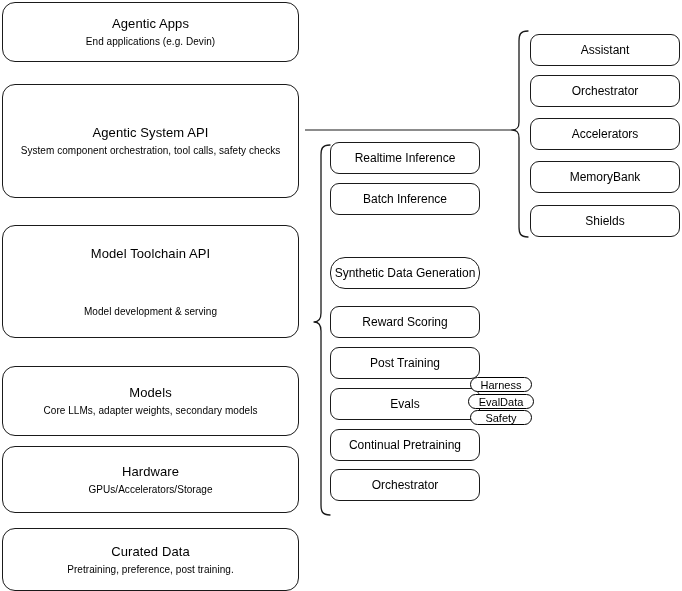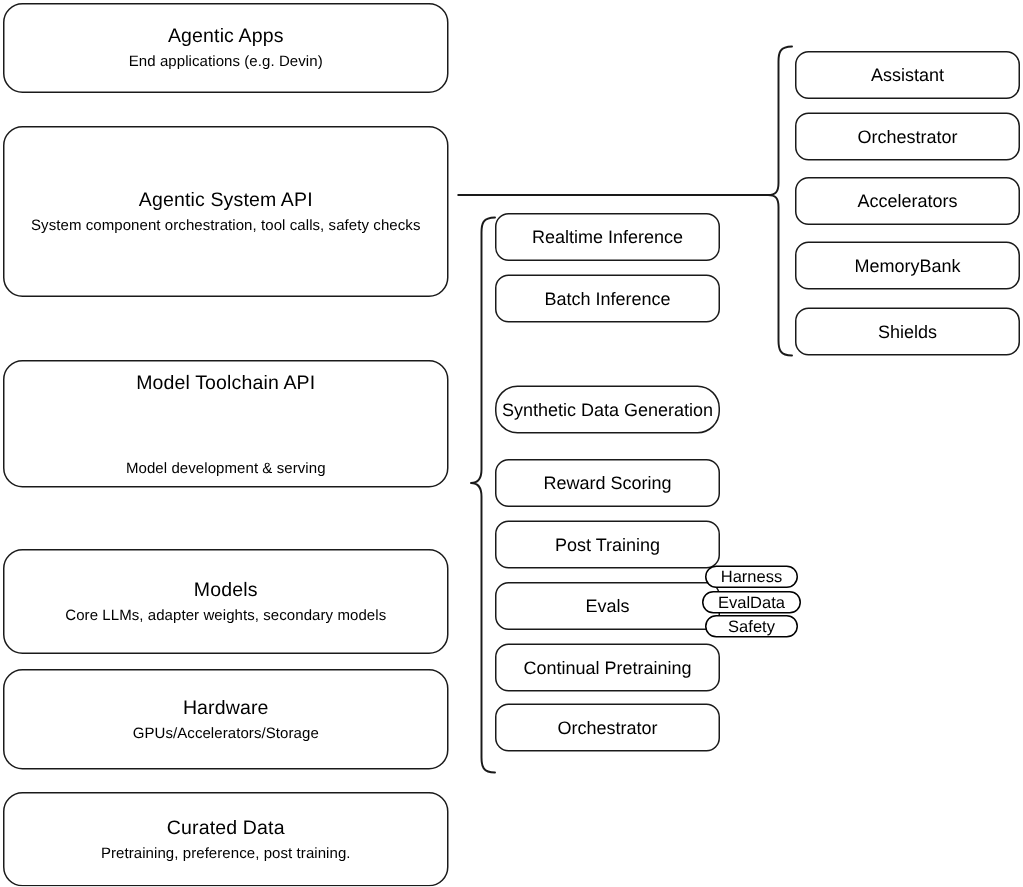--- a/index.html
+++ b/index.html
@@ -134,21 +134,21 @@
   <div class="node layer" style="top:2px;height:60px;">
     <div class="title">Agentic Apps</div>
     <div class="subtitle">End applications (e.g. Devin)</div>
   </div>
 
   <div class="node layer" style="top:84px;height:114px;">
     <div class="title">Agentic System API</div>
     <div class="subtitle">System component orchestration, tool calls, safety checks</div>
   </div>
 
-  <div class="node layer" style="top:240px;height:85px;gap:40px;">
+  <div class="node layer" style="top:225px;height:113px;gap:40px;">
     <div class="title">Model Toolchain API</div>
     <div class="subtitle">Model development &amp; serving</div>
   </div>
 
   <div class="node layer" style="top:366px;height:70px;">
     <div class="title">Models</div>
     <div class="subtitle">Core LLMs, adapter weights, secondary models</div>
   </div>
 
   <div class="node layer" style="top:446px;height:67px;">

